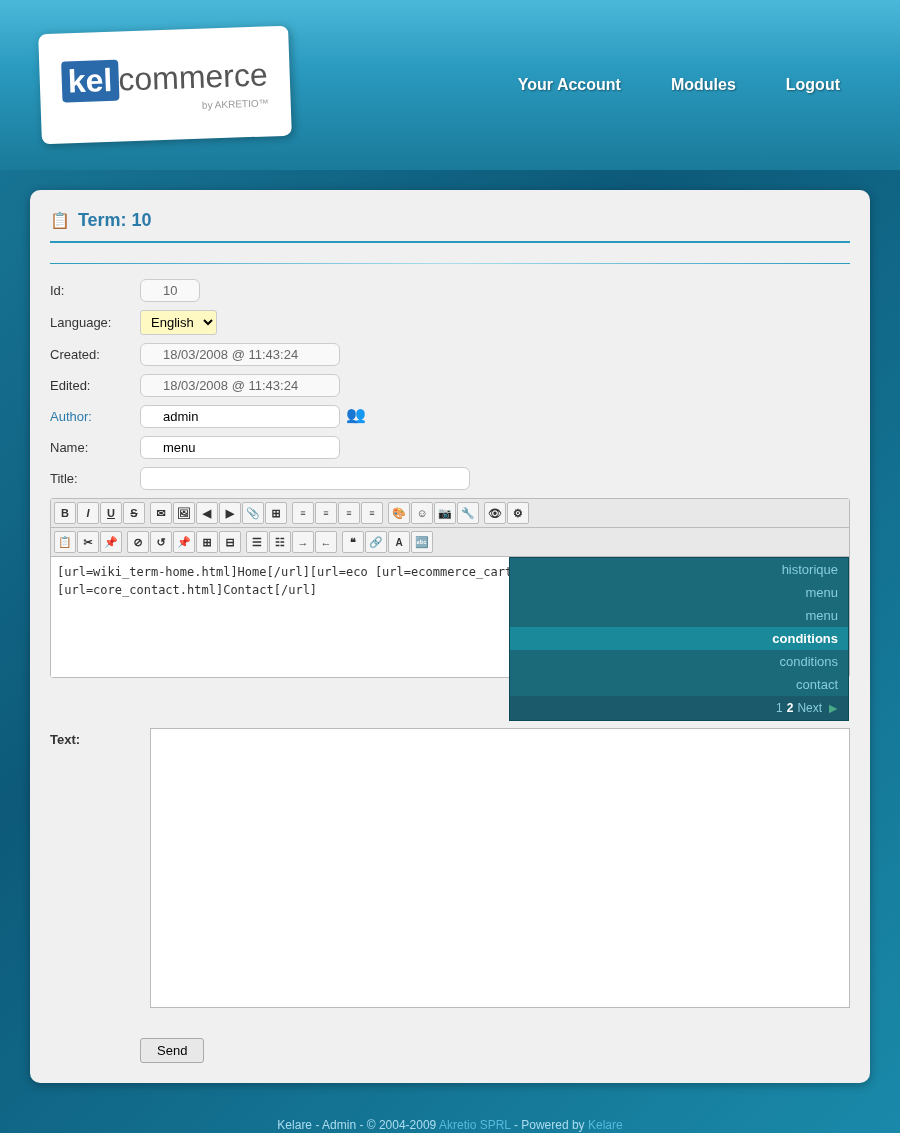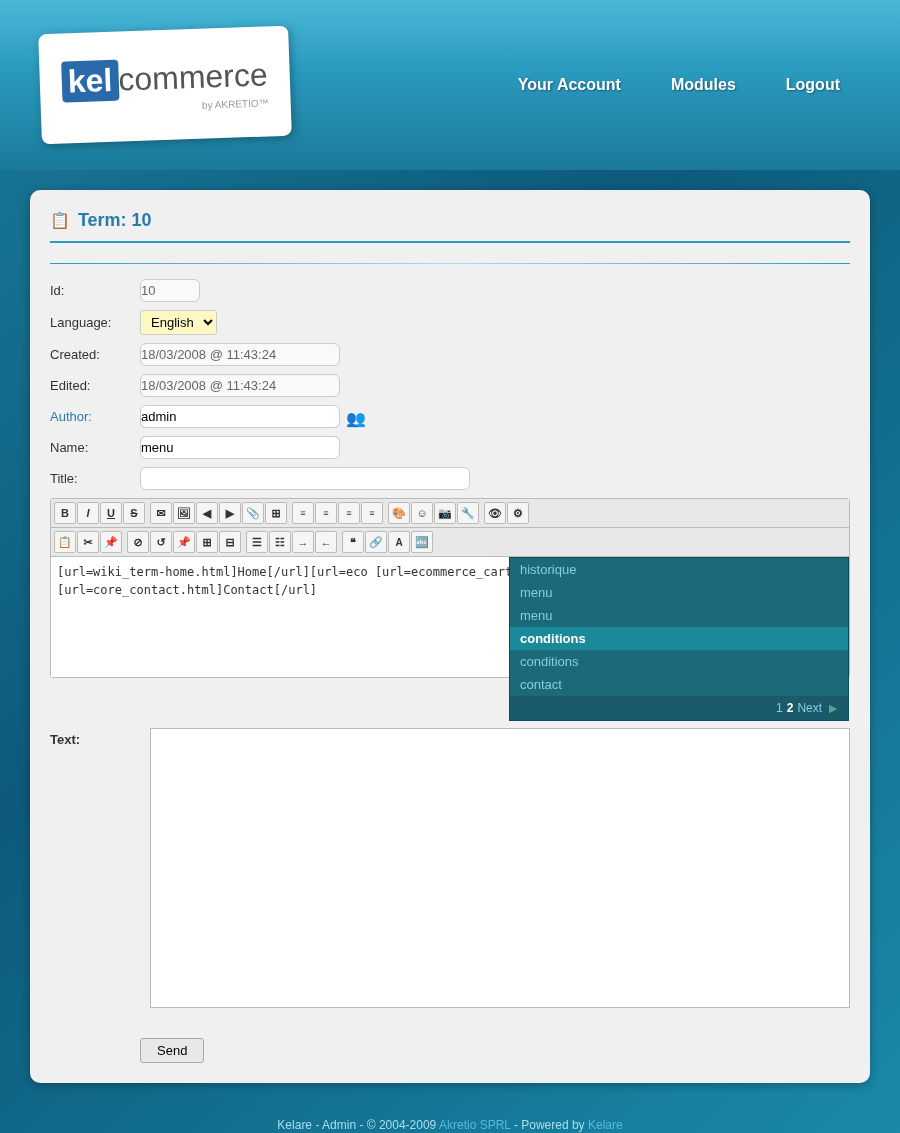--- a/index.html
+++ b/index.html
@@ -104,21 +104,21 @@
       font-weight: normal;
       color: #333;
       font-size: 13px;
     }
     .form-label.blue {
       color: #2a7aaa;
     }
     .form-input {
       border: 1px solid #ccc;
       border-radius: 6px;
-      padding: 3px 0;
+      padding: 3px 22px;
       font-size: 13px;
       background: white;
     }
     .form-input.id-field {
       width: 60px;
       background: #f9f9f9;
       color: #666;
     }
     .form-input.date-field {
       width: 200px;
@@ -133,21 +133,21 @@
     }
     .lang-select {
       border: 1px solid #ccc;
       border-radius: 3px;
       padding: 3px 6px;
       font-size: 13px;
       background: #fef9c3;
     }
     .author-row {
       display: flex;
-      align-items: flex-end;
+      align-items: flex-start;
       gap: 6px;
     }
     .author-icon {
       font-size: 16px;
       color: #666;
     }
 
     
     .editor-area {
       margin-top: 10px;
@@ -216,21 +216,21 @@
       width: 340px;
       background: #1a6a7a;
       border: 1px solid #0a4a5a;
       z-index: 100;
       color: #aaddee;
       font-size: 13px;
     }
     .ac-item {
       padding: 4px 10px;
       cursor: pointer;
-      text-align: left;
+      text-align: right;
       color: #88ccdd;
     }
     .ac-item.selected {
       background: #1a8a9a;
       color: white;
       font-weight: bold;
     }
     .ac-pagination {
       display: flex;
       align-items: center;

